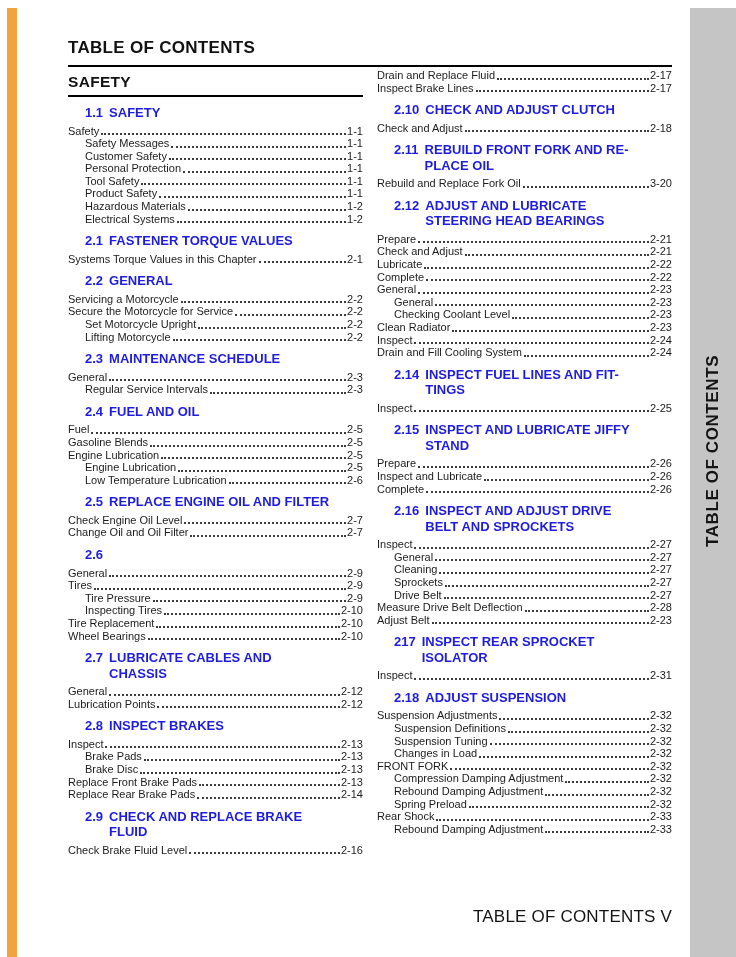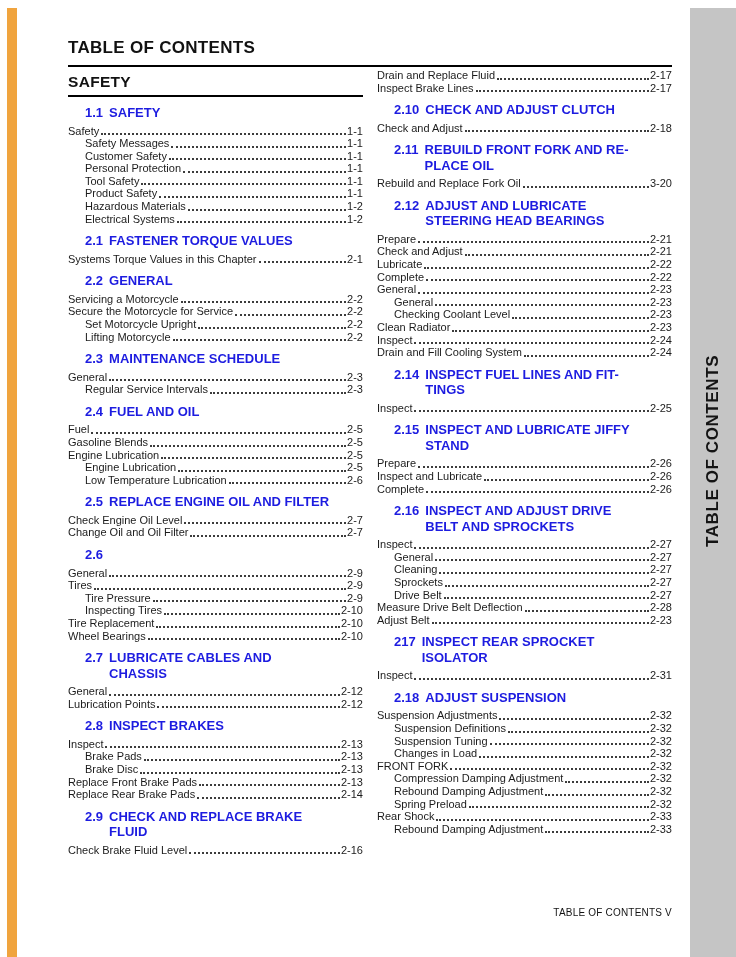--- a/index.html
+++ b/index.html
@@ -32,21 +32,21 @@
              font-size:13px; line-height:15.5px; margin:8px 0 4px 17px; }
   .section .num { margin-right:6px; white-space:nowrap; }
 
   .entries { margin:0; }
   .entry { display:flex; align-items:flex-end; font-size:11px; line-height:12.6px; color:#1b1b1b; }
   .entry.ind { padding-left:17px; }
   .entry .lbl { white-space:nowrap; }
   .entry .dots { flex:1; min-width:8px; border-bottom:2px dotted #3c3c3c; margin:0 1px 2px 2px; }
   .entry .pg { white-space:nowrap; }
 
-  .footer { position:absolute; top:869px; right:0; font-size:10px; color:#141414; letter-spacing:0.2px; }
+  .footer { position:absolute; top:869px; right:0; font-size:17px; color:#141414; letter-spacing:0.2px; }
 </style>
 </head>
 <body>
 
 <div class="page">
   <div class="left-strip"></div>
 
   <div class="content">
     <h1 class="page-title">TABLE OF CONTENTS</h1>
     <div class="header-rule"></div>

